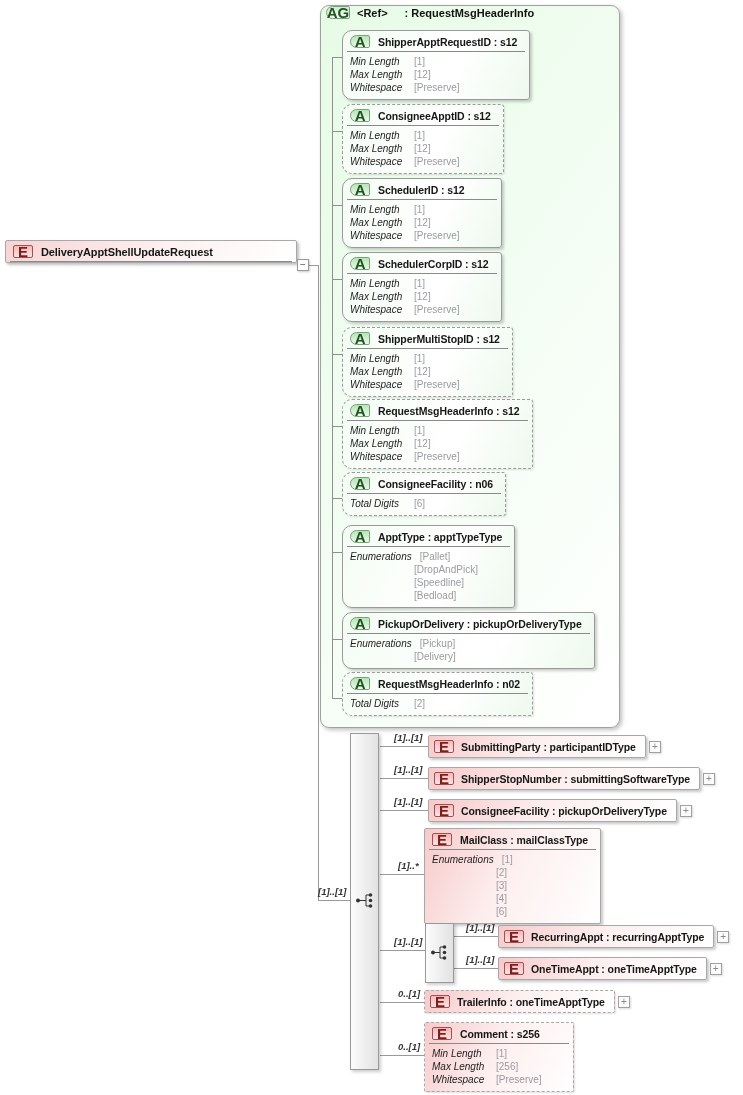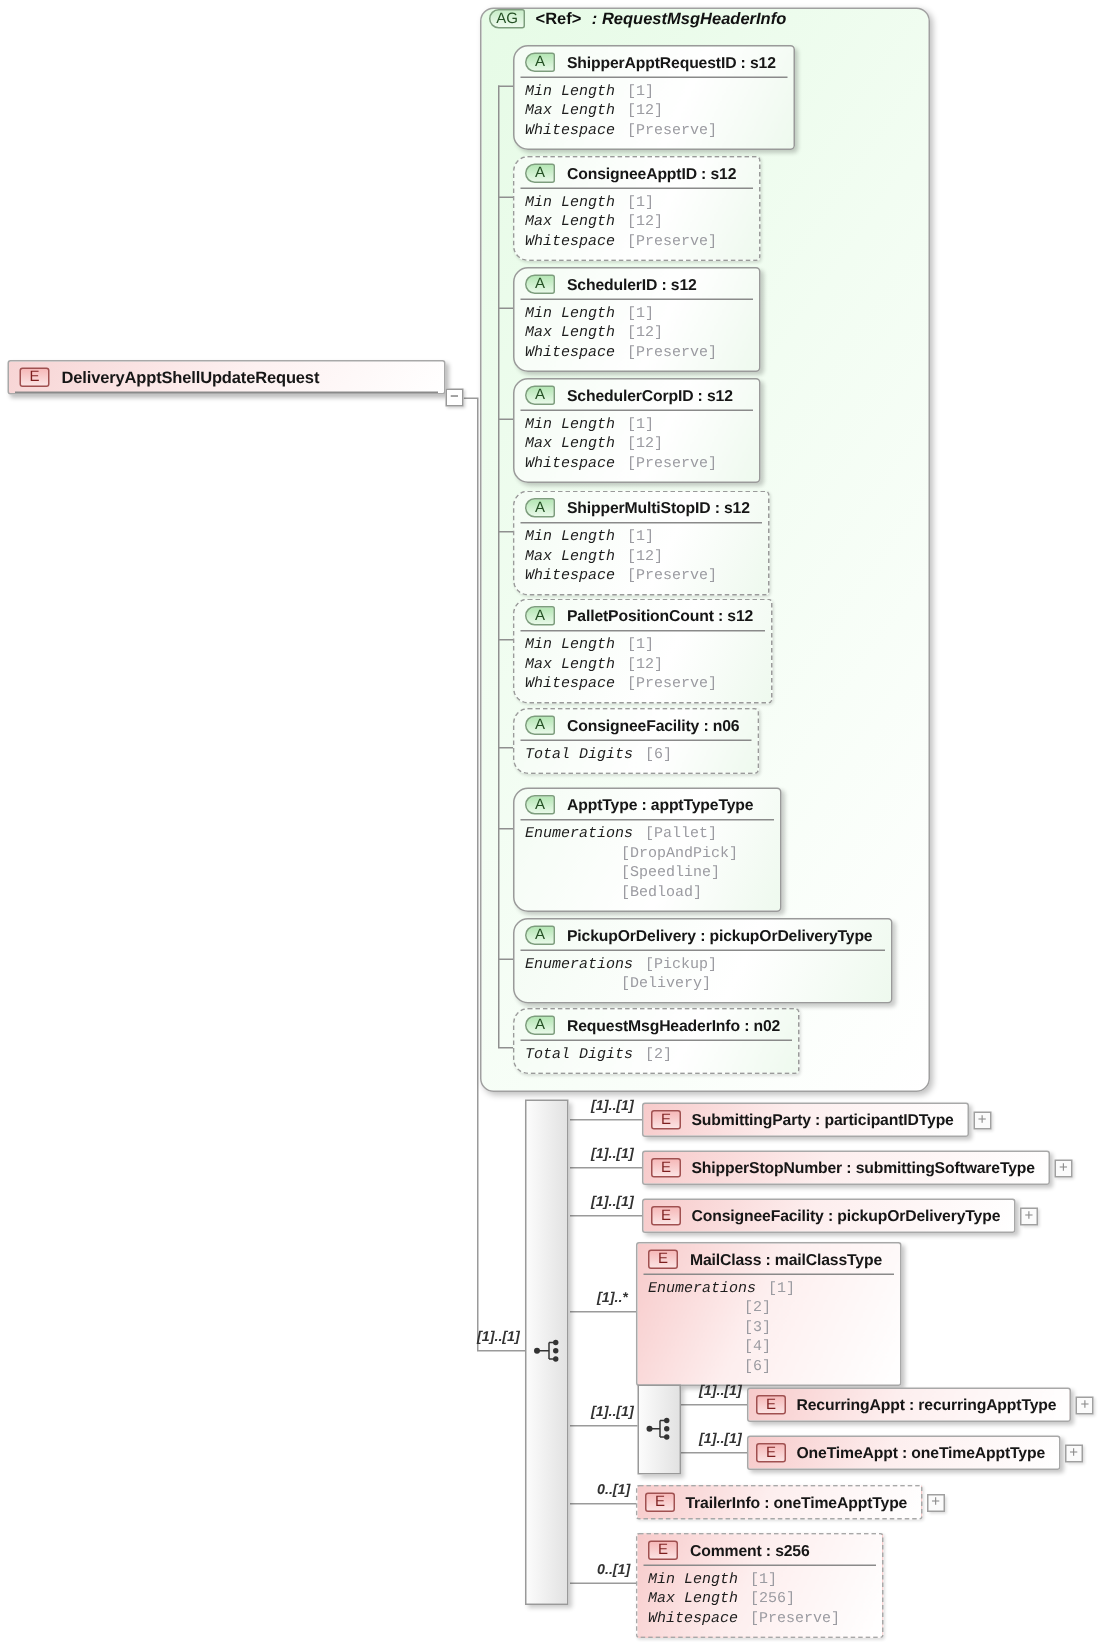--- a/index.html
+++ b/index.html
@@ -4,21 +4,21 @@
 <style>
   html,body{margin:0;padding:0;background:#fff;}
   .canvas{position:relative;width:743px;height:1095px;background:#fff;
           font-family:"Liberation Sans",sans-serif;overflow:hidden;}
   .line{position:absolute;background:#9a9a9a;}
   .hline{height:1px;} .vline{width:1px;}
   .tline{background:#8f8f8f;}
 
   
   .tagicon{display:inline-flex;align-items:center;justify-content:center;
-           font-weight:normal;font-size:10px;flex:0 0 auto;box-sizing:border-box;}
+           font-weight:bold;font-size:15px;flex:0 0 auto;box-sizing:border-box;}
   .icon-e{width:20px;height:13px;border:1px solid #a05050;border-radius:2px;
           background:linear-gradient(#f6b9b9,#fbe3e3);color:#7d1f1f;}
   .icon-a{width:20px;height:13px;border:1px solid #7d9d7d;border-radius:7px 2px 2px 7px;
           background:linear-gradient(#b4e6b4,#e8f9e8);color:#234f23;}
   .icon-ag{width:24px;height:13px;border:1px solid #7d9d7d;border-radius:7px 2px 2px 7px;
           background:linear-gradient(#c9eec9,#eefaee);color:#234f23;}
 
   
   .rootbox{position:absolute;left:5px;top:240px;width:292px;box-sizing:border-box;
            border:1px solid #a8a8a8;border-radius:2px;
@@ -37,29 +37,29 @@
         color:#8a8a8a;font-size:10px;line-height:10px;text-align:center;margin-left:3px;
         box-shadow:1px 1px 2px rgba(0,0,0,.15);flex:0 0 auto;}
 
   
   .agbox{position:absolute;left:320px;top:5px;width:300px;height:723px;box-sizing:border-box;
          border:1px solid #a0a0a0;border-radius:9px;
          background:linear-gradient(125deg,#e6fbe6 0%,#f2fdf2 45%,#ffffff 100%);
          box-shadow:2px 2px 4px rgba(0,0,0,.25);}
   .aghead{position:absolute;left:326px;top:6px;display:flex;align-items:center;gap:7px;
           font-weight:bold;font-size:11px;color:#111;}
-  .agtype{margin-left:0;font-style:italic;}
+  .agtype{margin-left:10px;}
 
   
   .attr{position:absolute;box-sizing:border-box;width:max-content;min-width:160px;
         border:1px solid #9a9a9a;border-radius:10px 3px 3px 10px;
         background:linear-gradient(115deg,#f4fcf4 0%,#ffffff 60%,#eef9ee 100%);
         box-shadow:2px 2px 3px rgba(0,0,0,.2);}
   .attr.dashed{border-style:dashed;box-shadow:1px 1px 2px rgba(0,0,0,.12);}
-  .facets{padding:3px 28px 5px 7px;font-size:10px;font-family:Liberation Mono, monospace;}
+  .facets{padding:3px 28px 5px 7px;font-size:10px;}
   .frow{display:flex;line-height:13px;}
   .flabel{font-style:italic;color:#1d1d1d;min-width:56px;padding-right:8px;white-space:nowrap;}
   .fval{color:#9b9ba1;white-space:nowrap;}
 
   
   .row{position:absolute;display:flex;align-items:center;}
   .ebox{display:flex;align-items:center;gap:7px;height:23px;box-sizing:border-box;
         padding:0 9px 0 5px;font-weight:bold;font-size:10.5px;letter-spacing:-0.1px;
         color:#161616;white-space:nowrap;border:1px solid #a8a8a8;border-radius:2px;
         background:linear-gradient(115deg,#f7caca 0%,#fdeeee 45%,#ffffff 100%);
@@ -233,21 +233,21 @@
       <div class="frow">
           <span class="flabel">Whitespace</span>
           <span class="fval">[Preserve]</span>
         </div>
     </div>
   </div>
 
   <div class="attr dashed" style="left:342px;top:399px;">
     <div class="boxhead">
         <span class="tagicon icon-a">A</span>
-        <span>PalletPositionCount : s12</span>
+        <span>RequestMsgHeaderInfo : s12</span>
       </div>
     <div class="sep"></div>
     <div class="facets">
       <div class="frow">
           <span class="flabel">Min Length</span>
           <span class="fval">[1]</span>
         </div>
       <div class="frow">
           <span class="flabel">Max Length</span>
           <span class="fval">[12]</span>

